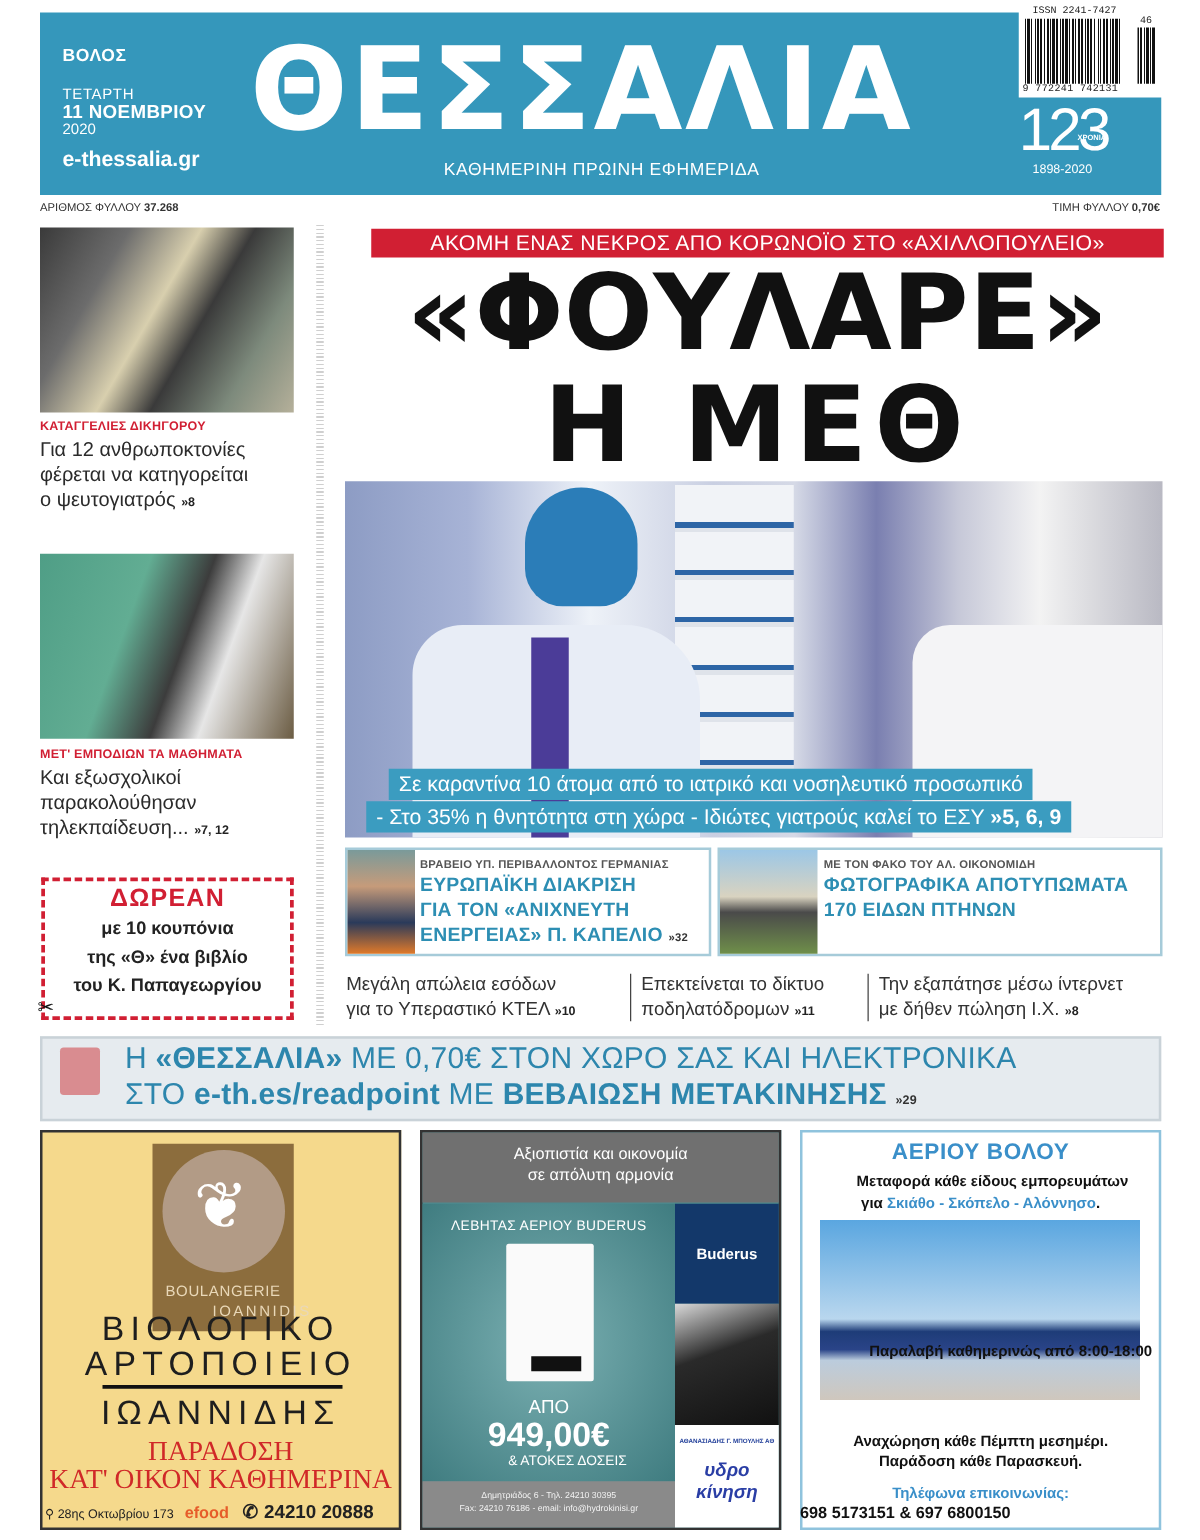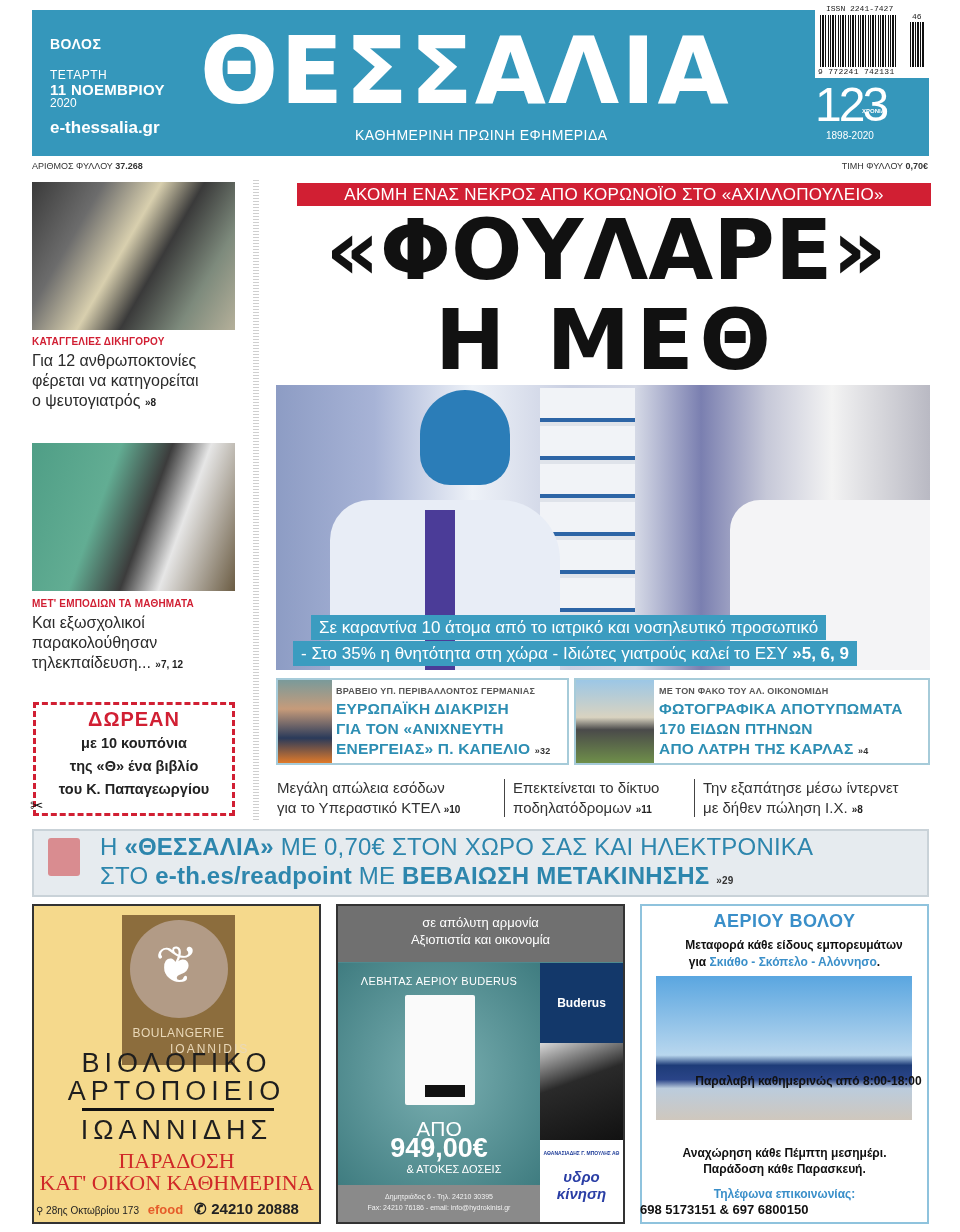--- a/index.html
+++ b/index.html
@@ -100,21 +100,21 @@
   .bakery-footer .efood { color: #e65c2a; font-weight: bold; font-size: 13px; margin-left: 6px; }
   .bakery-footer .phone { font-weight: bold; font-size: 15px; margin-left: 8px; }
 
   .ad-boiler { left: 336px; top: 904px; width: 289px; height: 320px; background: #4e8a8f; }
   .boiler-top { left: 338px; top: 906px; width: 285px; height: 56px; background: #707070; }
   .boiler-top-text { left: 338px; top: 914px; width: 285px; text-align: center; color: #fff; font-size: 13px; line-height: 17px; }
   .boiler-main { left: 338px; top: 963px; width: 202px; height: 222px; background: radial-gradient(ellipse at center,#7bb0b2 0%,#3f7c80 100%); }
   .boiler-label { left: 338px; top: 975px; width: 202px; text-align: center; color: #fff; font-size: 11px; letter-spacing: .3px; }
   .boiler-unit { left: 405px; top: 995px; width: 70px; height: 110px; background: #fafafa; border-radius: 2px; }
   .boiler-screen { left: 425px; top: 1085px; width: 40px; height: 12px; background: #111; }
-  .boiler-from { left: 338px; top: 1117px; width: 202px; text-align: center; color: #fff; font-size: 21px; }
+  .boiler-from { left: 338px; top: 1117px; width: 202px; text-align: center; color: #fff; font-size: 15px; }
   .boiler-price { left: 338px; top: 1133px; width: 202px; text-align: center; color: #fff; font-weight: bold; font-size: 27px; }
   .boiler-terms { left: 338px; top: 1163px; width: 232px; text-align: center; color: #fff; font-size: 11px; }
   .boiler-foot { left: 338px; top: 1185px; width: 202px; height: 37px; background: #8a8a8a; }
   .boiler-foot-text { left: 338px; top: 1191px; width: 202px; text-align: center; color: #f2f2f2; font-size: 7px; line-height: 11px; }
   .buderus-blue { left: 540px; top: 963px; width: 83px; height: 80px; background: #13386a; }
   .buderus-logo { left: 540px; top: 996px; width: 83px; text-align: center; color: #fff; font-weight: bold; font-size: 12px; }
   .buderus-panel { left: 540px; top: 1043px; width: 83px; height: 97px; background: linear-gradient(160deg,#d9d9d9 0%,#2a2a2a 40%,#111 100%); }
   .hydro { left: 540px; top: 1140px; width: 83px; height: 82px; background: #fff; }
   .hydro-top { left: 540px; top: 1150px; width: 83px; text-align: center; color: #23409a; font-size: 5px; font-weight: bold; }
   .hydro-name { left: 540px; top: 1168px; width: 83px; text-align: center; color: #2a3ea5; font-size: 15px; font-weight: bold; font-style: italic; line-height: 17px; }
@@ -212,21 +212,20 @@
   <div>ΓΙΑ ΤΟΝ «ΑΝΙΧΝΕΥΤΗ</div>
   <div><span>ΕΝΕΡΓΕΙΑΣ» Π. ΚΑΠΕΛΙΟ</span> <span class="ref">»32</span></div>
 </div>
 
 <div class="abs story-box story-right"></div>
 <div class="abs story-photo-r"></div>
 <div class="abs story-kicker" style="left:659px;top:686px;">ΜΕ ΤΟΝ ΦΑΚΟ ΤΟΥ ΑΛ. ΟΙΚΟΝΟΜΙΔΗ</div>
 <div class="abs story-title" style="left:659px;top:699px;">
   <div>ΦΩΤΟΓΡΑΦΙΚΑ ΑΠΟΤΥΠΩΜΑΤΑ</div>
   <div>170 ΕΙΔΩΝ ΠΤΗΝΩΝ</div>
-  <div><span>ΑΠΟ ΛΑΤΡΗ ΤΗΣ ΚΑΡΛΑΣ</span> <span class="ref">»4</span></div>
 </div>
 
 <div class="abs brief" style="left:277px;">
   <div>Μεγάλη απώλεια εσόδων</div>
   <div><span>για το Υπεραστικό ΚΤΕΛ</span> <span class="ref">»10</span></div>
 </div>
 <div class="abs brief-div" style="left:504px;"></div>
 <div class="abs brief" style="left:513px;">
   <div>Επεκτείνεται το δίκτυο</div>
   <div><span>ποδηλατόδρομων</span> <span class="ref">»11</span></div>
@@ -262,22 +261,22 @@
   <span>⚲</span>
   <span>28ης Οκτωβρίου 173</span>
   <span class="efood">efood</span>
   <span class="phone">✆</span>
   <span class="phone" style="margin-left:2px">24210 20888</span>
 </div>
 
 <div class="abs ad ad-boiler"></div>
 <div class="abs boiler-top"></div>
 <div class="abs boiler-top-text">
+  <div>Αξιοπιστία και οικονομία</div>
   <div>σε απόλυτη αρμονία</div>
-  <div>Αξιοπιστία και οικονομία</div>
 </div>
 <div class="abs boiler-main"></div>
 <div class="abs boiler-label">ΛΕΒΗΤΑΣ ΑΕΡΙΟΥ BUDERUS</div>
 <div class="abs boiler-unit"></div>
 <div class="abs boiler-screen"></div>
 <div class="abs boiler-from">ΑΠΟ</div>
 <div class="abs boiler-price">949,00€</div>
 <div class="abs boiler-terms">&amp; ΑΤΟΚΕΣ ΔΟΣΕΙΣ</div>
 <div class="abs boiler-foot"></div>
 <div class="abs boiler-foot-text">

